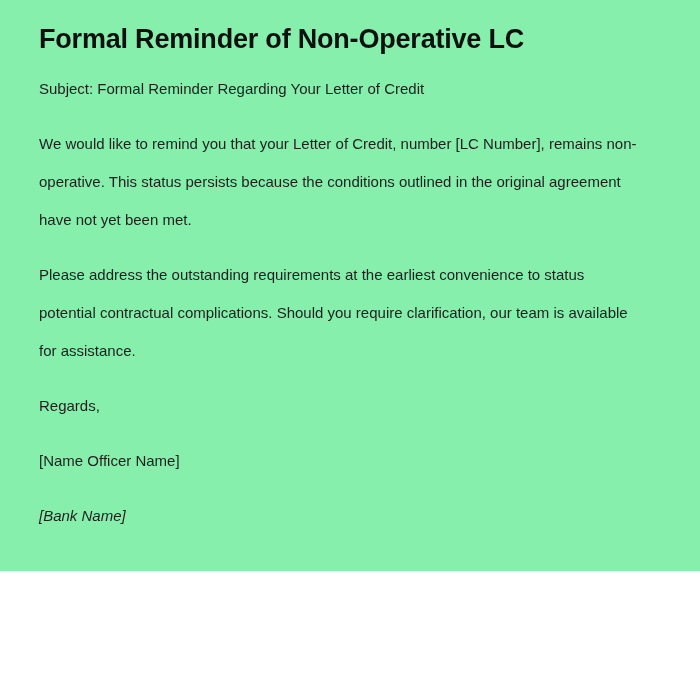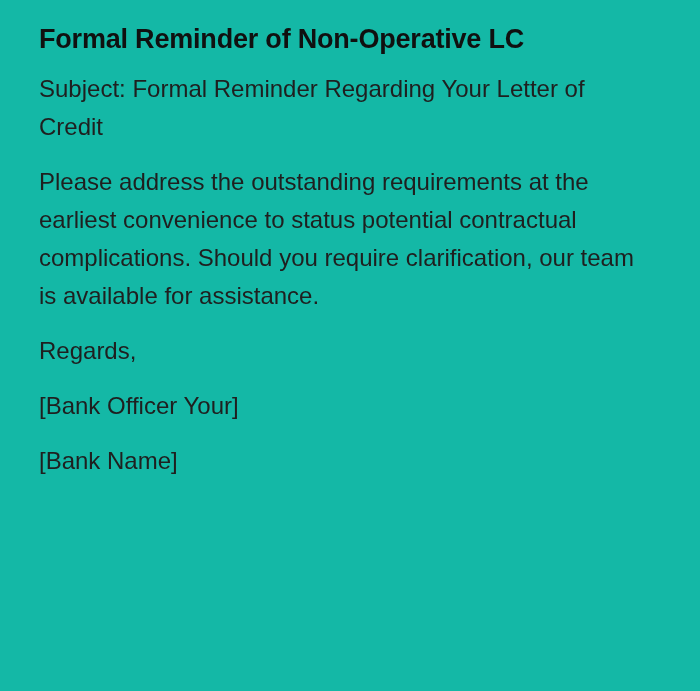--- a/index.html
+++ b/index.html
@@ -11,59 +11,61 @@
     height: 691px;
     background: #ffffff;
     font-family: "Liberation Sans", sans-serif;
     color: #1b1b1b;
     overflow: hidden;
   }
 
   .page {
     box-sizing: border-box;
     width: 700px;
-    height: 691px;
-    background: #14b8a6;
+    height: 571px;
+    background: #86efac;
     padding: 22px 58px 0 39px;
   }
 
   .doc-title {
     font-size: 27px;
     font-weight: bold;
     line-height: 1.28;
     letter-spacing: -0.2px;
     color: #101010;
     margin: 0 0 13px 0;
   }
 
   .para {
-    font-size: 24px;
+    font-size: 15px;
     line-height: 38px;
     color: #1f1f1f;
     margin: 0 0 17px 0;
     max-width: 603px;
     font-weight: normal;
   }
 
   .para:last-child {
     margin-bottom: 0;
+    font-style: italic;
   }
 </style>
 </head>
 <body>
 
 <div class="page">
 
   <h1 class="doc-title">Formal Reminder of Non-Operative LC</h1>
 
   <p class="para">Subject: Formal Reminder Regarding Your Letter of Credit</p>
 
 
+  <p class="para">We would like to remind you that your Letter of Credit, number [LC Number], remains non-operative. This status persists because the conditions outlined in the original agreement have not yet been met.</p>
 
   <p class="para">Please address the outstanding requirements at the earliest convenience to status potential contractual complications. Should you require clarification, our team is available for assistance.</p>
 
   <p class="para">Regards,</p>
 
-  <p class="para">[Bank Officer Your]</p>
+  <p class="para">[Name Officer Name]</p>
 
   <p class="para">[Bank Name]</p>
 
 </div>
 
 </body></html>

